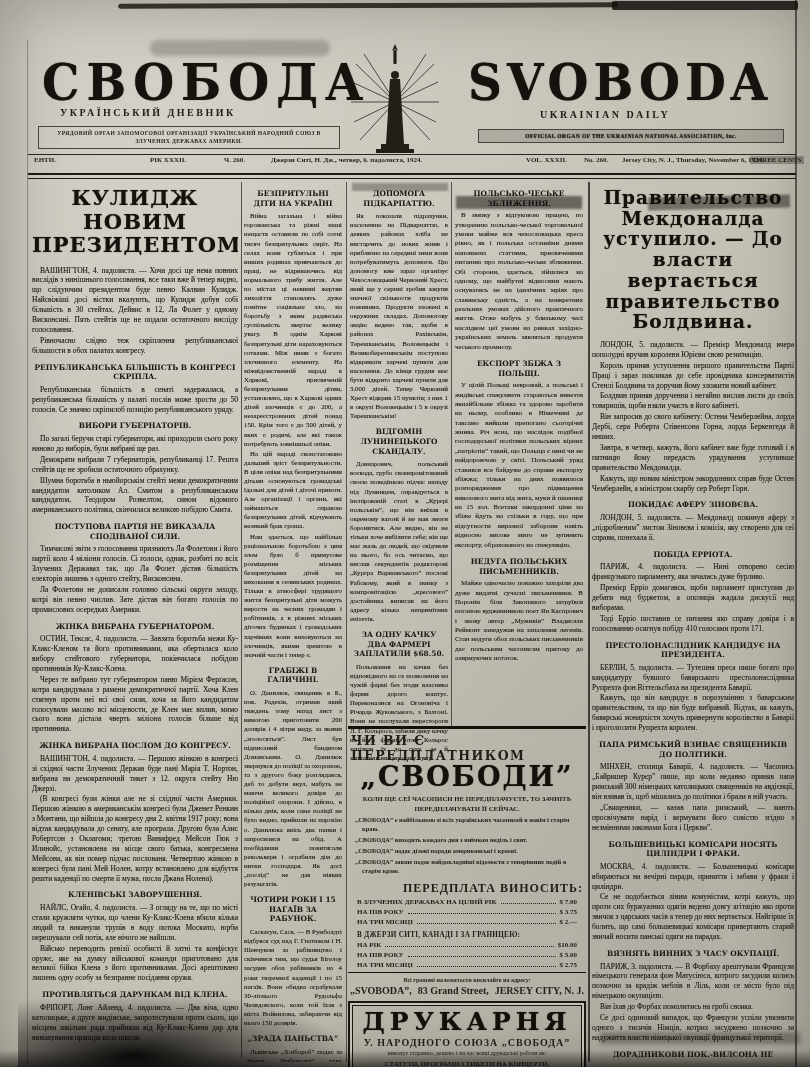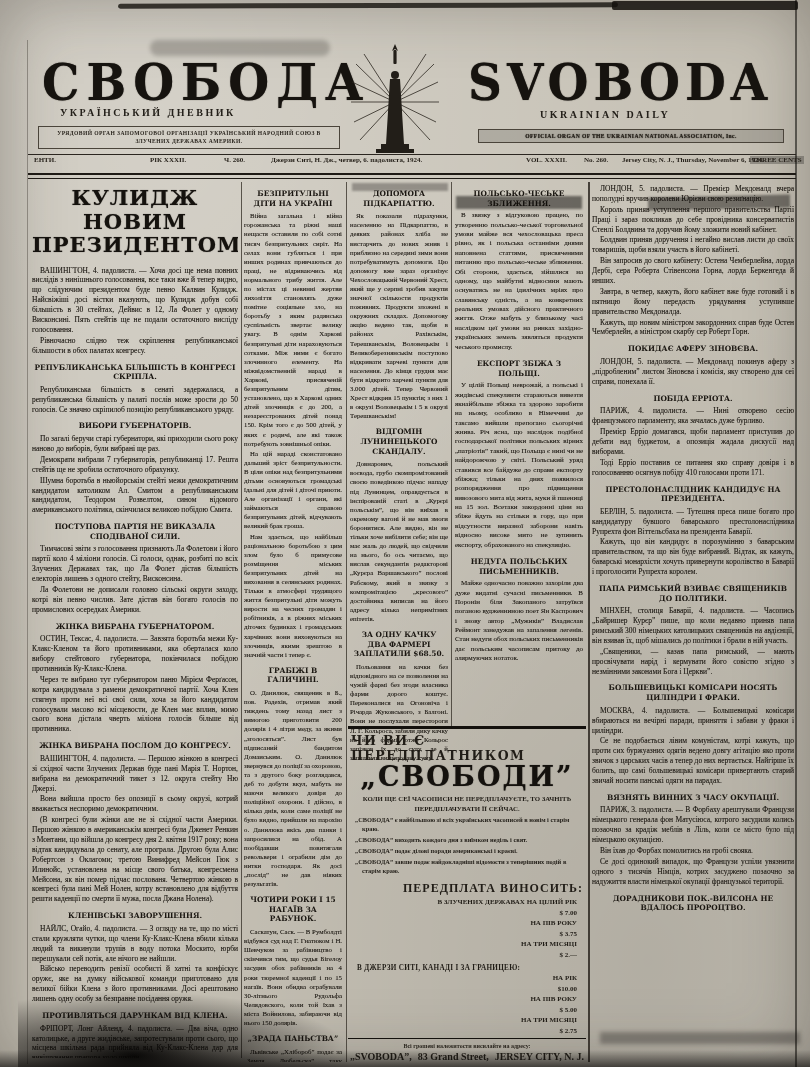--- a/index.html
+++ b/index.html
@@ -49,21 +49,21 @@
   
   .center-stack{position:absolute;left:348px;top:726px;width:238px;}
   .ad-box{border-top:3px solid #14110d;border-bottom:1px solid #14110d;padding:4px 3px 3px;}
   .ad-line1{font-weight:bold;font-size:12.5px;letter-spacing:1.5px;font-family:"DejaVu Serif",serif;}
   .ad-title{text-align:center;font-weight:bold;font-size:27px;letter-spacing:2px;font-family:"DejaVu Serif",serif;
             color:#14110d;text-shadow:0 0 1px rgba(15,12,8,.6);line-height:1.05;}
   .ad-callout{text-align:center;font-weight:bold;font-size:6.8px;line-height:1.4;margin:3px 6px;}
   .blk.pt{font-weight:bold;font-size:6.4px;line-height:1.4;text-align:left;margin:2px 4px;
           padding-left:7px;text-indent:-7px;}
   .ad-rates-h{text-align:right;font-weight:bold;font-size:12px;letter-spacing:1px;margin-top:5px;}
-  .rate-row{display:flex;align-items:flex-end;font-weight:bold;font-size:7px;margin:2px 6px 0;flex-direction:column;}
+  .rate-row{display:flex;align-items:flex-end;font-weight:bold;font-size:7px;margin:2px 6px 0;}
   .rate-dots{flex:1;border-bottom:1px dotted #2a251e;margin:0 4px 2px;}
   .ad-foreign{font-weight:bold;font-size:7.2px;margin:5px 6px 0;letter-spacing:.3px;}
   .remit{font-size:6px;font-weight:bold;text-align:center;margin:4px 0 2px;color:#2a251e;}
   .address{display:flex;justify-content:space-between;font-weight:bold;font-size:10px;margin:0 2px 5px;}
   .druk-box{border:2px solid #1b1712;box-shadow:inset 0 0 0 2px #c6c1b5, inset 0 0 0 3px #1b1712;
             padding:6px 6px 5px;}
   .druk-title{text-align:center;font-family:"DejaVu Serif",serif;font-weight:bold;font-size:25px;
               letter-spacing:5px;color:#13100c;text-shadow:0 0 1px rgba(15,12,8,.7);line-height:1;}
   .druk-sub{text-align:center;font-weight:bold;font-size:10px;letter-spacing:1px;margin-top:3px;}
   .druk-line{text-align:center;font-size:6px;margin-top:2px;}
@@ -138,21 +138,20 @@
         <div class="blk p">Демократи вибрали 7 губернаторів, републиканці 17. Решта стейтів ще не зробила остаточного обрахунку.</div>
         <div class="blk p">Шумна боротьба в ньюйорськім стейті межи демократичним кандидатом католиком Ал. Смитом а републиканським кандидатом, Теодором Розвелтом, сином відомого американського політика, скінчилася великою побідою Смита.</div>
         <div class="blk h2">ПОСТУПОВА ПАРТІЯ НЕ ВИКАЗАЛА СПОДІВАНОЇ СИЛИ.</div>
         <div class="blk p">Тимчасові звіти з голосовання признають Ла Фолетови і його партії коло 4 міліони голосів. Сі голоси, однак, розбиті по всіх Злучених Державах так, що Ла Фолет дістав більшість електорів лишень з одного стейту, Висконсина.</div>
         <div class="blk p">Ла Фолетови не дописали головно сільські округи заходу, котрі він певно числив. Зате дістав він богато голосів по промислових осередках Америки.</div>
         <div class="blk h2">ЖІНКА ВИБРАНА ГУБЕРНАТОРОМ.</div>
         <div class="blk p">ОСТИН, Тексас, 4. падолиста. — Завзята боротьба межи Ку-Клакс-Кленом та його противниками, яка оберталася коло вибору стейтового губернатора, покінчилася побідою противників Ку-Клакс-Клена.</div>
         <div class="blk p">Через те вибрано тут губернатором паню Мірієм Ферґасон, котра кандидувала з рамени демократичної партії. Хоча Клен стягнув проти неї всі свої сили, хоча за його кандидатом голосували масово всі місцевости, де Клен має вплив, мимо сього вона дістала чверть міліона голосів більше від противника.</div>
         <div class="blk h2">ЖІНКА ВИБРАНА ПОСЛОМ ДО КОНГРЕСУ.</div>
         <div class="blk p">ВАШИНГТОН, 4. падолиста. — Першою жінкою в конгресі зі східної части Злучених Держав буде пані Марія Т. Нортон, вибрана на демократичний тикет з 12. округа стейту Ню Джерзі.</div>
-        <div class="blk p">Вона вийшла просто без опозиції в сьому окрузі, котрий вважається неспоримо демократичним.</div>
         <div class="blk p">(В конгресі були жінки але не зі східної части Америки. Першою жінкою в американськім конгресі була Дженет Ренкин з Монтани, що війшла до конгресу дня 2. квітня 1917 року; вона відтак кандидувала до сенату, але програла. Другою була Алис Робертсон з Оклагоми; третою Винифред Мейсон Гюк з Илинойс, установлена на місце свого батька, конгресмена Мейсона, як він помер підчас послованя. Четвертою жінкою в конгресі була пані Мей Нолен, котру встановлено для відбуття решти каденції по смерти її мужа, посла Джана Нолена).</div>
         <div class="blk h2">КЛЕНІВСЬКІ ЗАВОРУШЕННЯ.</div>
         <div class="blk p">НАЙЛС, Огайо, 4. падолиста. — З огляду на те, що по місті стали кружляти чутки, що члени Ку-Клакс-Клена вбили кілька людий та викинули трупів в воду потока Москито, юрби перешукали сей потік, але нічого не найшли.</div>
         <div class="blk p">Військо переводить ревізії особисті й хатні та конфіскує оружє, яке на думку військової команди приготовано для великої бійки Клена з його противниками. Досі арештовано лишень одну особу за безправне посідання оружя.</div>
         <div class="blk h2">ПРОТИВЛЯТЬСЯ ДАРУНКАМ ВІД КЛЕНА.</div>
         <div class="blk p">ФРІПОРТ, Лонг Айленд, 4. падолиста. — Два віча, одно католицьке, а друге жидівське, запротестували проти сього, що місцева шкільна рада прийняла від Ку-Клакс-Клена дар для вивішування прапора коло школи.</div>
       </section>
     <section class="col col2">
         <div class="blk h2">БЕЗПРИТУЛЬНІ ДІТИ НА УКРАЇНІ</div>
         <div class="blk p">Війна загальна і війна горожанська та ріжні наші нещастя оставили по собі сотні тисяч безпритульних сиріт. На селах вони губляться і при инших родинах привчаються до праці, не відриваючись від нормального трибу життя. Але по містах ці невинні жертви лихоліття становлять дуже помітне соціяльне зло, на боротьбу з яким радянська суспільність звертає велику увагу. В однім Харкові безпритульні діти нараховуються сотками. Між ними є богато злочинного елементу. На міжвідомственній нараді в Харкові, присвяченій безпритульним дітям, установлено, що в Харкові одних дітей злочинців є до 200, а незареєстрованих дітей понад 150. Крім того є до 500 дітей, у яких є родичі, але які також потребують зовнішньої опіки.</div>
@@ -175,20 +174,21 @@
       </section>
     <section class="col col4">
         <div class="blk h2">ПОЛЬСЬКО-ЧЕСЬКЕ ЗБЛИЖЕННЯ.</div>
         <div class="blk p">В звязку з відгуковою працею, по утворенню польсько-чеської торговельної умови майже вся чехословацька преса рівно, як і польська останніми днями наповнена статтями, присвяченими питанню про польсько-чеське зближення. Обі сторони, здається, зійшлися на одному, що майбутні відносини мають оснуватись не на ідилічних мріях про славянську єдність, а на конкретних реальних умовах дійсного практичного життя. Отже мабуть у близькому часі наслідком цеї умови на ринках західно-українських земель зявляться продукти чеського промислу.</div>
         <div class="blk h2">ЕКСПОРТ ЗБІЖА З ПОЛЬЩІ.</div>
         <div class="blk p">У цілій Польщі неврожай, а польські і жидівські спекулянти стараються вивезти якнайбільше збіжка та здорово заробити на ньому, особливо в Німеччині де таксамо вийшли препогано сьогорічні жнива. Річ ясна, що наслідок подібної господарської політики польських вірних „патріотів” такий, що Польща є нині чи не найдорожчою у світі. Польський уряд ставився все байдуже до справи експорту збіжжа; тільки на днях появилося розпорядження про підвищення вивозового мита від жита, муки й пшениці на 15 зол. Всетаки закордонні ціни на збіже йдуть на стільки в гору, що при відсутности виразної заборони навіть відносно високе мито не зупинить експорту, обрахованого на спекуляцію.</div>
         <div class="blk h2">НЕДУГА ПОЛЬСЬКИХ ПИСЬМЕННИКІВ.</div>
         <div class="blk p">Майже одночасно поважно захоріли два дуже видатні сучасні письменники. В Поронін біля Закопаного затруївся поганою вудженниною поет Ян Каспрович і знову автор „Мужиків” Владислав Реймонт занедужав на запалення легенів. Стан недуги обох польських письменників дає польським часописам притоку до алярмуючих нотаток.</div>
       </section>
     <section class="col col5">
+        <div class="blk H1">Правительство Мекдоналда уступило. — До власти вертається правительство Болдвина.</div>
         <div class="blk p">ЛОНДОН, 5. падолиста. — Премієр Мекдоналд вчера пополудні вручив королеви Юрієви свою резиґнацію.</div>
         <div class="blk p">Король приняв уступлення першого правительства Партії Праці і зараз покликав до себе провідника консерватистів Стенлі Болдвина та доручив йому зложити новий кабінет.</div>
         <div class="blk p">Болдвин приняв доручення і негайно вислав листи до своїх товаришів, щоби взяли участь в його кабінеті.</div>
         <div class="blk p">Він запросив до свого кабінету: Остена Чемберлейна, лорда Дербі, сера Роберта Стівенсона Горна, лорда Беркенгеда й инших.</div>
         <div class="blk p">Завтра, в четвер, кажуть, його кабінет вже буде готовий і в пятницю йому передасть урядування уступивше правительство Мекдоналда.</div>
         <div class="blk p">Кажуть, що новим міністром закордонних справ буде Остен Чемберлейн, а міністром скарбу сер Роберт Горн.</div>
         <div class="blk h2">ПОКИДАЄ АФЕРУ ЗІНОВЄВА.</div>
         <div class="blk p">ЛОНДОН, 5. падолиста. — Мекдоналд покинув аферу з „підробленим” листом Зіновєва і комісія, яку створено для сеї справи, понехала її.</div>
         <div class="blk h2">ПОБІДА ЕРРІОТА.</div>
         <div class="blk p">ПАРИЖ, 4. падолиста. — Нині отворено сесію французького парламенту, яка зачалась дуже бурливо.</div>

